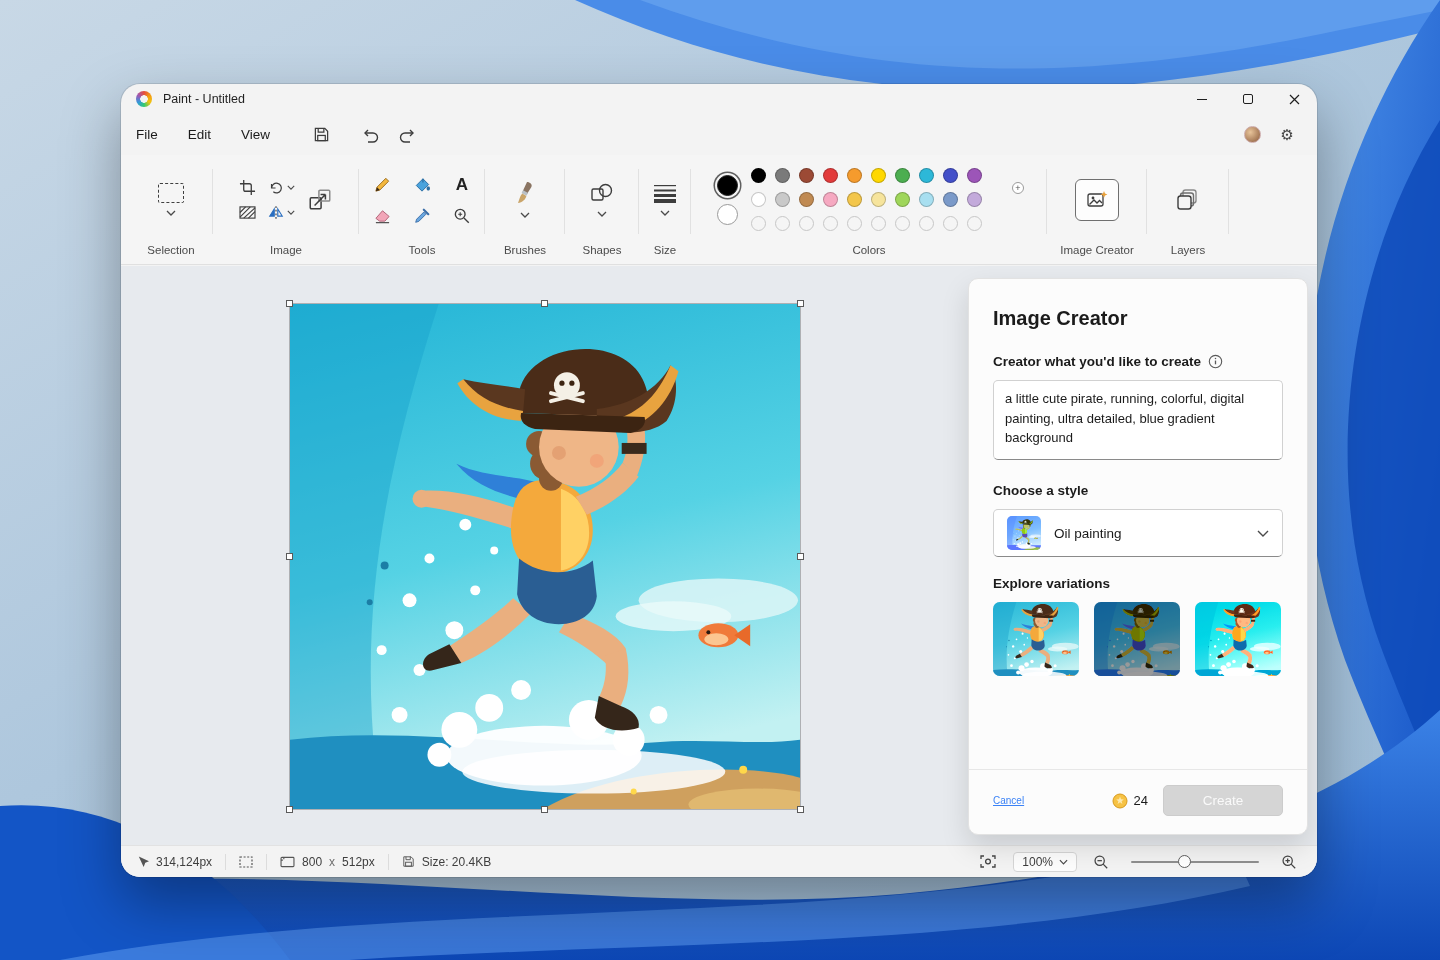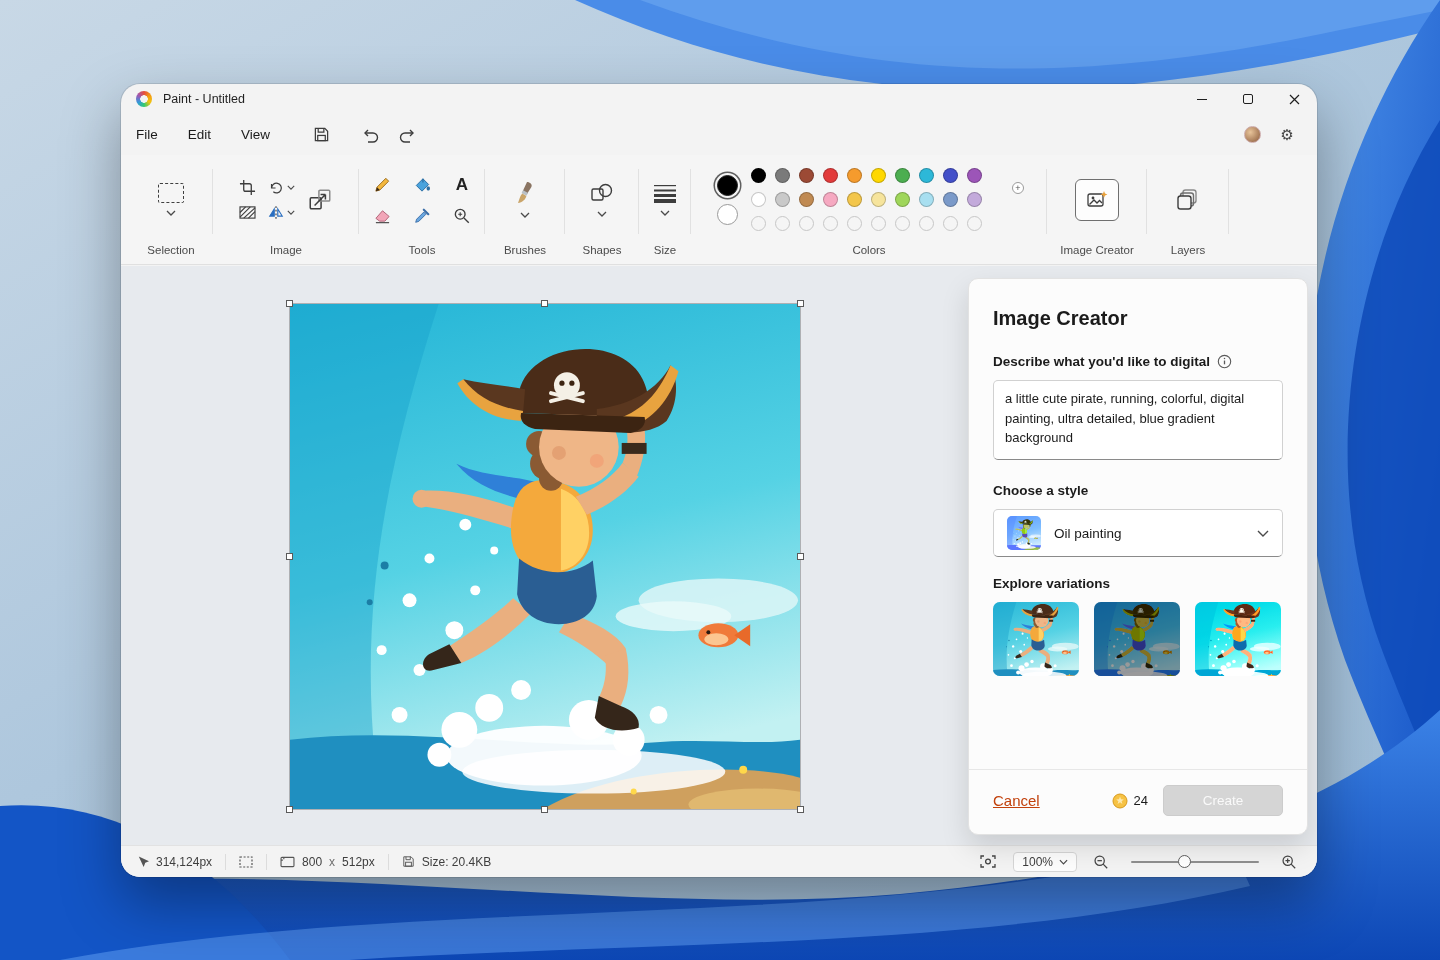--- a/index.html
+++ b/index.html
@@ -98,21 +98,21 @@
   .style-select { height:48px; border:1px solid #d1d1d1; border-bottom-color:#8a8a8a; border-radius:5px;
     background:#fff; display:flex; align-items:center; padding:0 13px; gap:13px; }
   .style-thumb { width:34px; height:34px; border-radius:5px; overflow:hidden; filter:hue-rotate(40deg) saturate(1.2); }
   .style-label { flex:1; font-size:13.5px; }
   .variations-row { display:flex; gap:15px; }
   .variation { width:86px; height:74px; border-radius:7px; overflow:hidden; }
   .variation.v2 { filter:hue-rotate(28deg) saturate(1.7) brightness(.60); }
   .variation.v3 { filter:hue-rotate(-8deg) saturate(1.4) brightness(1.06); }
   .panel-footer { margin-top:auto; border-top:1px solid #e7e7e7; padding:15px 24px 18px;
     display:flex; align-items:center; }
-  .cancel-link { font-size:15px; color:#c2410c; }
+  .cancel-link { font-size:10px; color:#3b82f6; }
   .credits { margin-left:auto; margin-right:15px; display:flex; align-items:center; gap:6px; font-size:13px; }
   .create-btn { width:120px; height:31px; border-radius:5px; background:#d5d5d5; color:#fafafa;
     font-size:13.5px; display:flex; align-items:center; justify-content:center; border:1px solid #cccccc; }
 
   
   .statusbar { position:absolute; left:0; right:0; bottom:0; height:32px; background:#f3f3f3;
     border-top:1px solid #e2e2e2; display:flex; align-items:center; padding:0 15px; font-size:12px; color:#3e3e3e; }
   .sitem { display:flex; align-items:center; gap:7px; }
   .ssep { width:1px; height:16px; background:#dcdcdc; margin:0 13px; }
   .status-right { margin-left:auto; display:flex; align-items:center; gap:11px; }
@@ -515,21 +515,21 @@
       <span class="handle h-sw"></span>
       <span class="handle h-s"></span>
       <span class="handle h-se"></span>
     </div>
   </div>
 
   <div class="creator-panel">
     <div class="panel-body">
       <div class="panel-title">Image Creator</div>
       <div class="describe-row">
-        <span>Describe what you'd like to digital</span>
+        <span>Creator what you'd like to create</span>
         <svg class="ico" width="15" height="15" viewBox="0 0 16 16" fill="none" stroke="#5a5a5a" stroke-width="1.2">
             <circle cx="8" cy="8" r="6.6"></circle>
             <path d="M8 7 v4" stroke-width="1.4"></path>
             <circle cx="8" cy="4.8" r="0.8" fill="#5a5a5a" stroke="none"></circle>
           </svg>
       </div>
       <textarea class="prompt-box" spellcheck="false" style="">a little cute pirate, running, colorful, digital painting, ultra detailed, blue gradient background</textarea>
       <div class="section-label">Choose a style</div>
       <div class="style-select">
         <span class="style-thumb art-slot">

